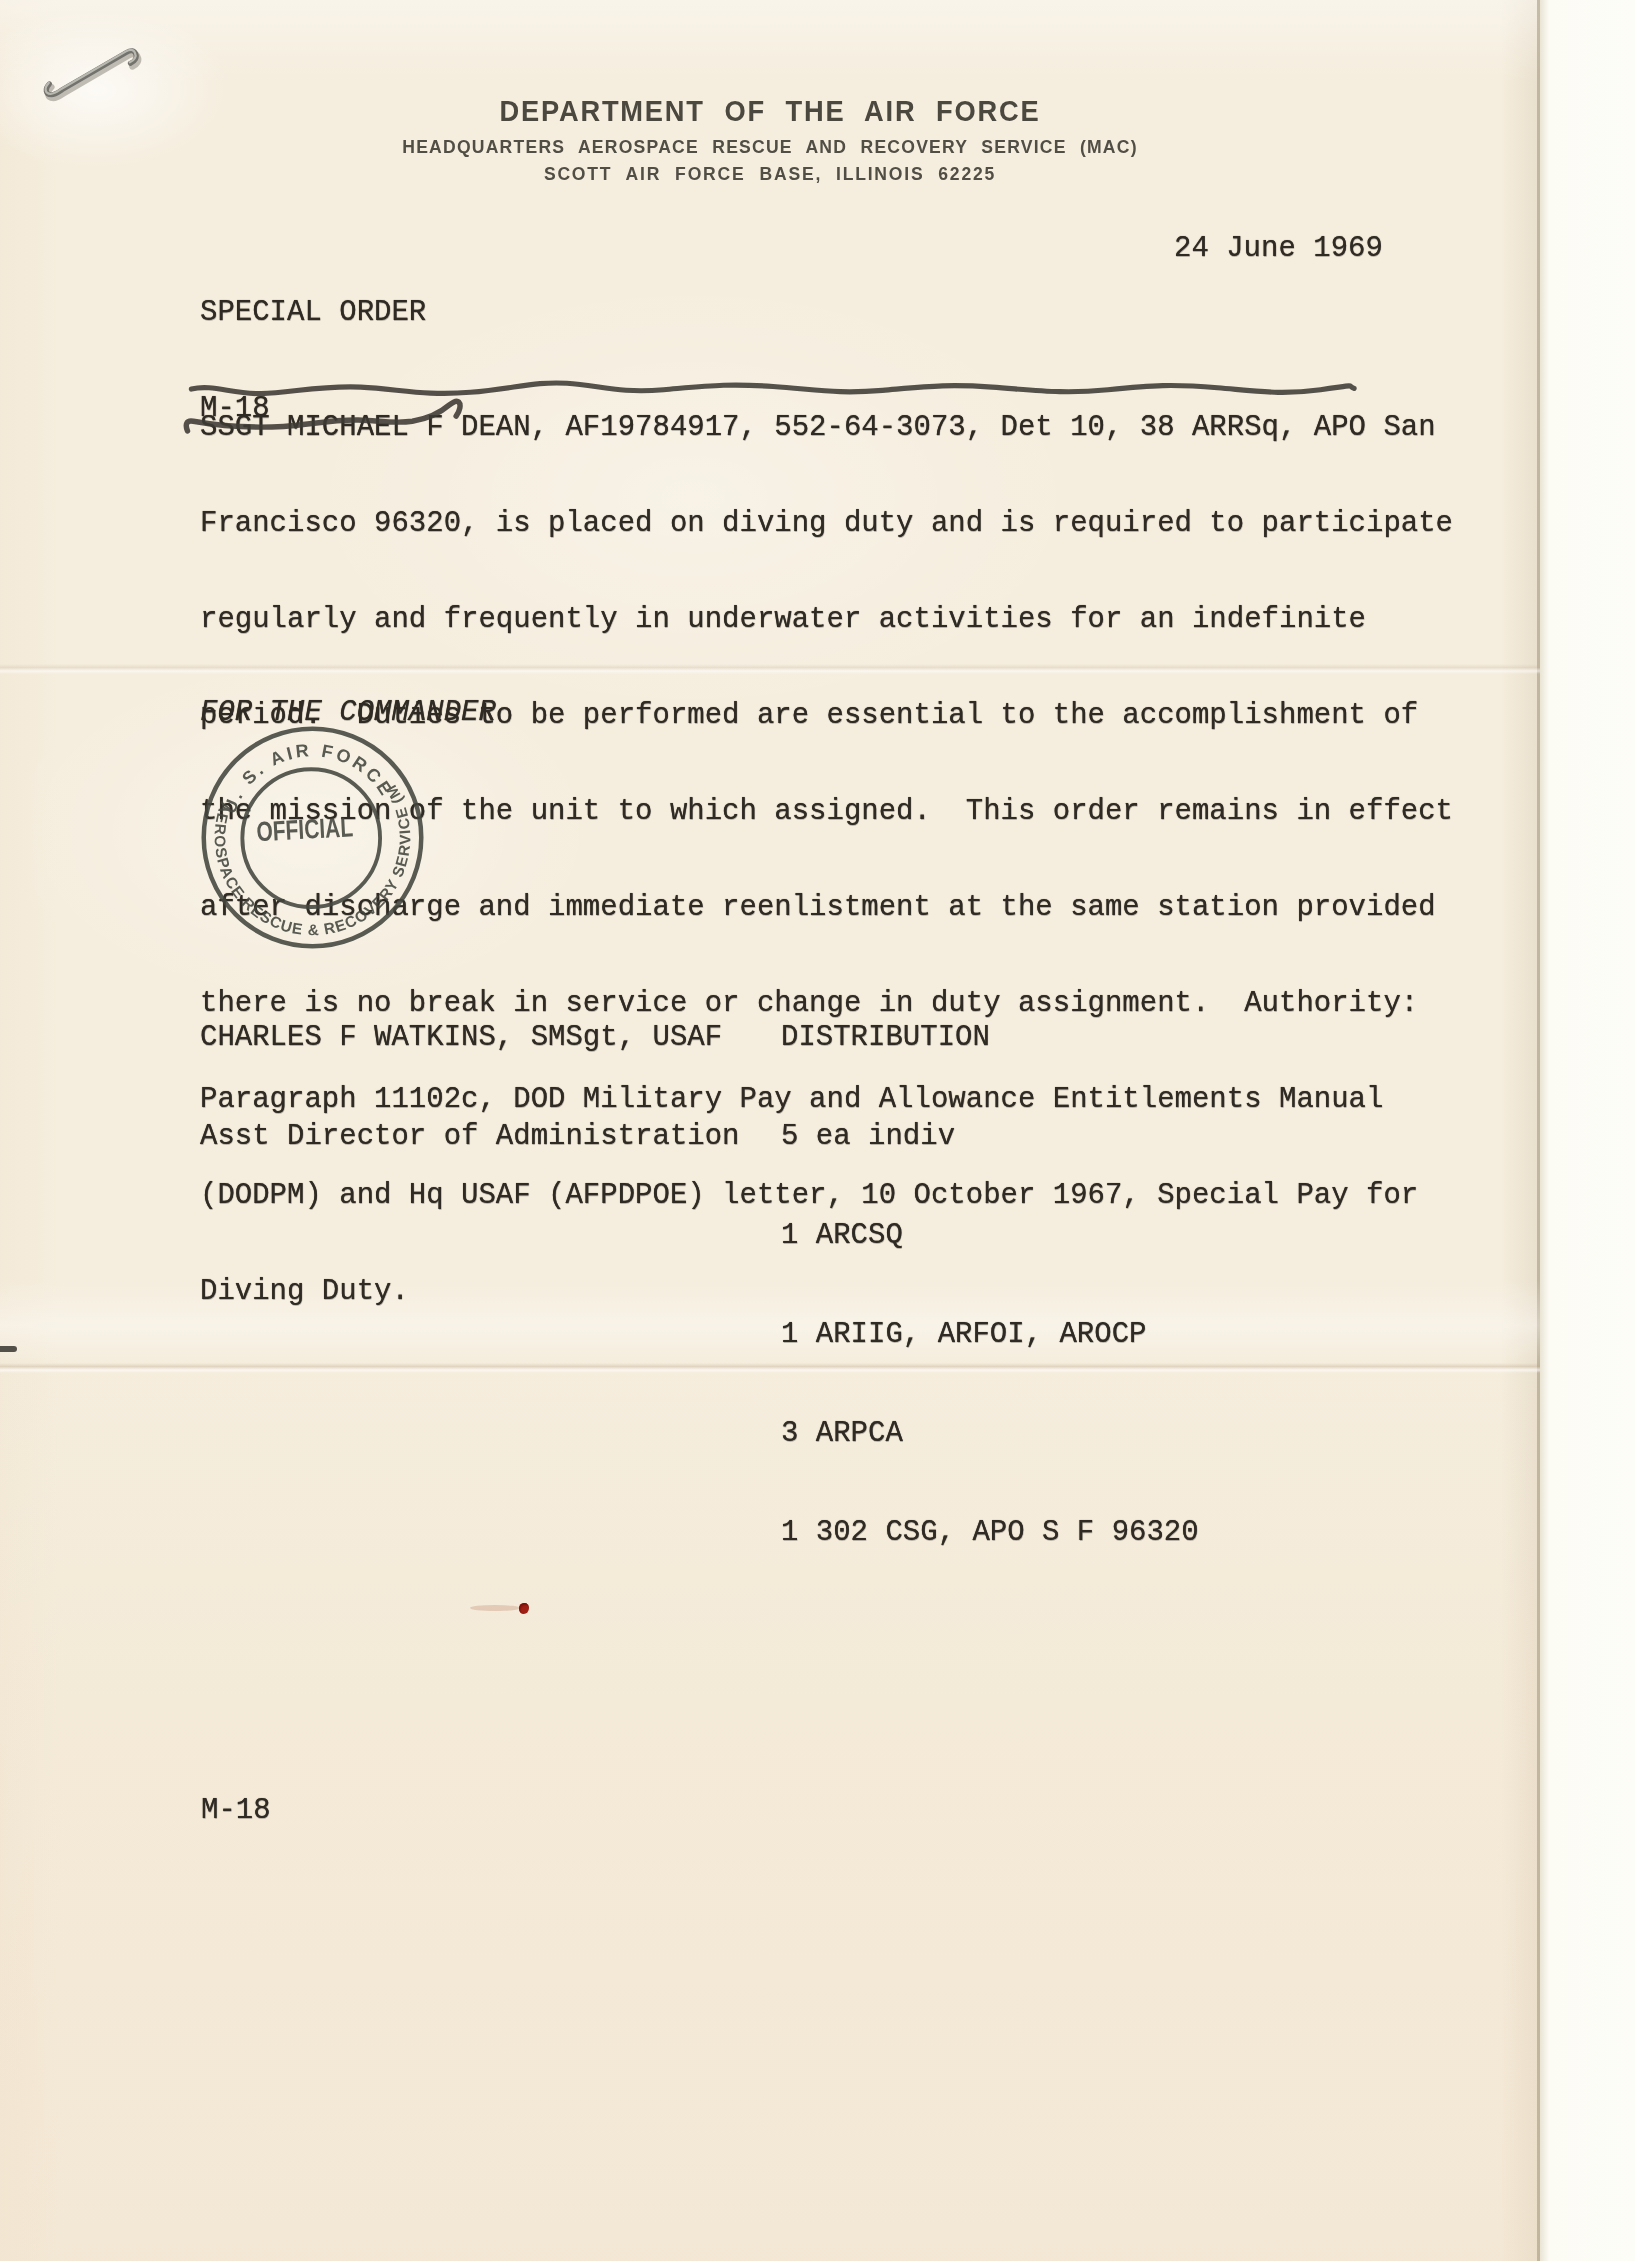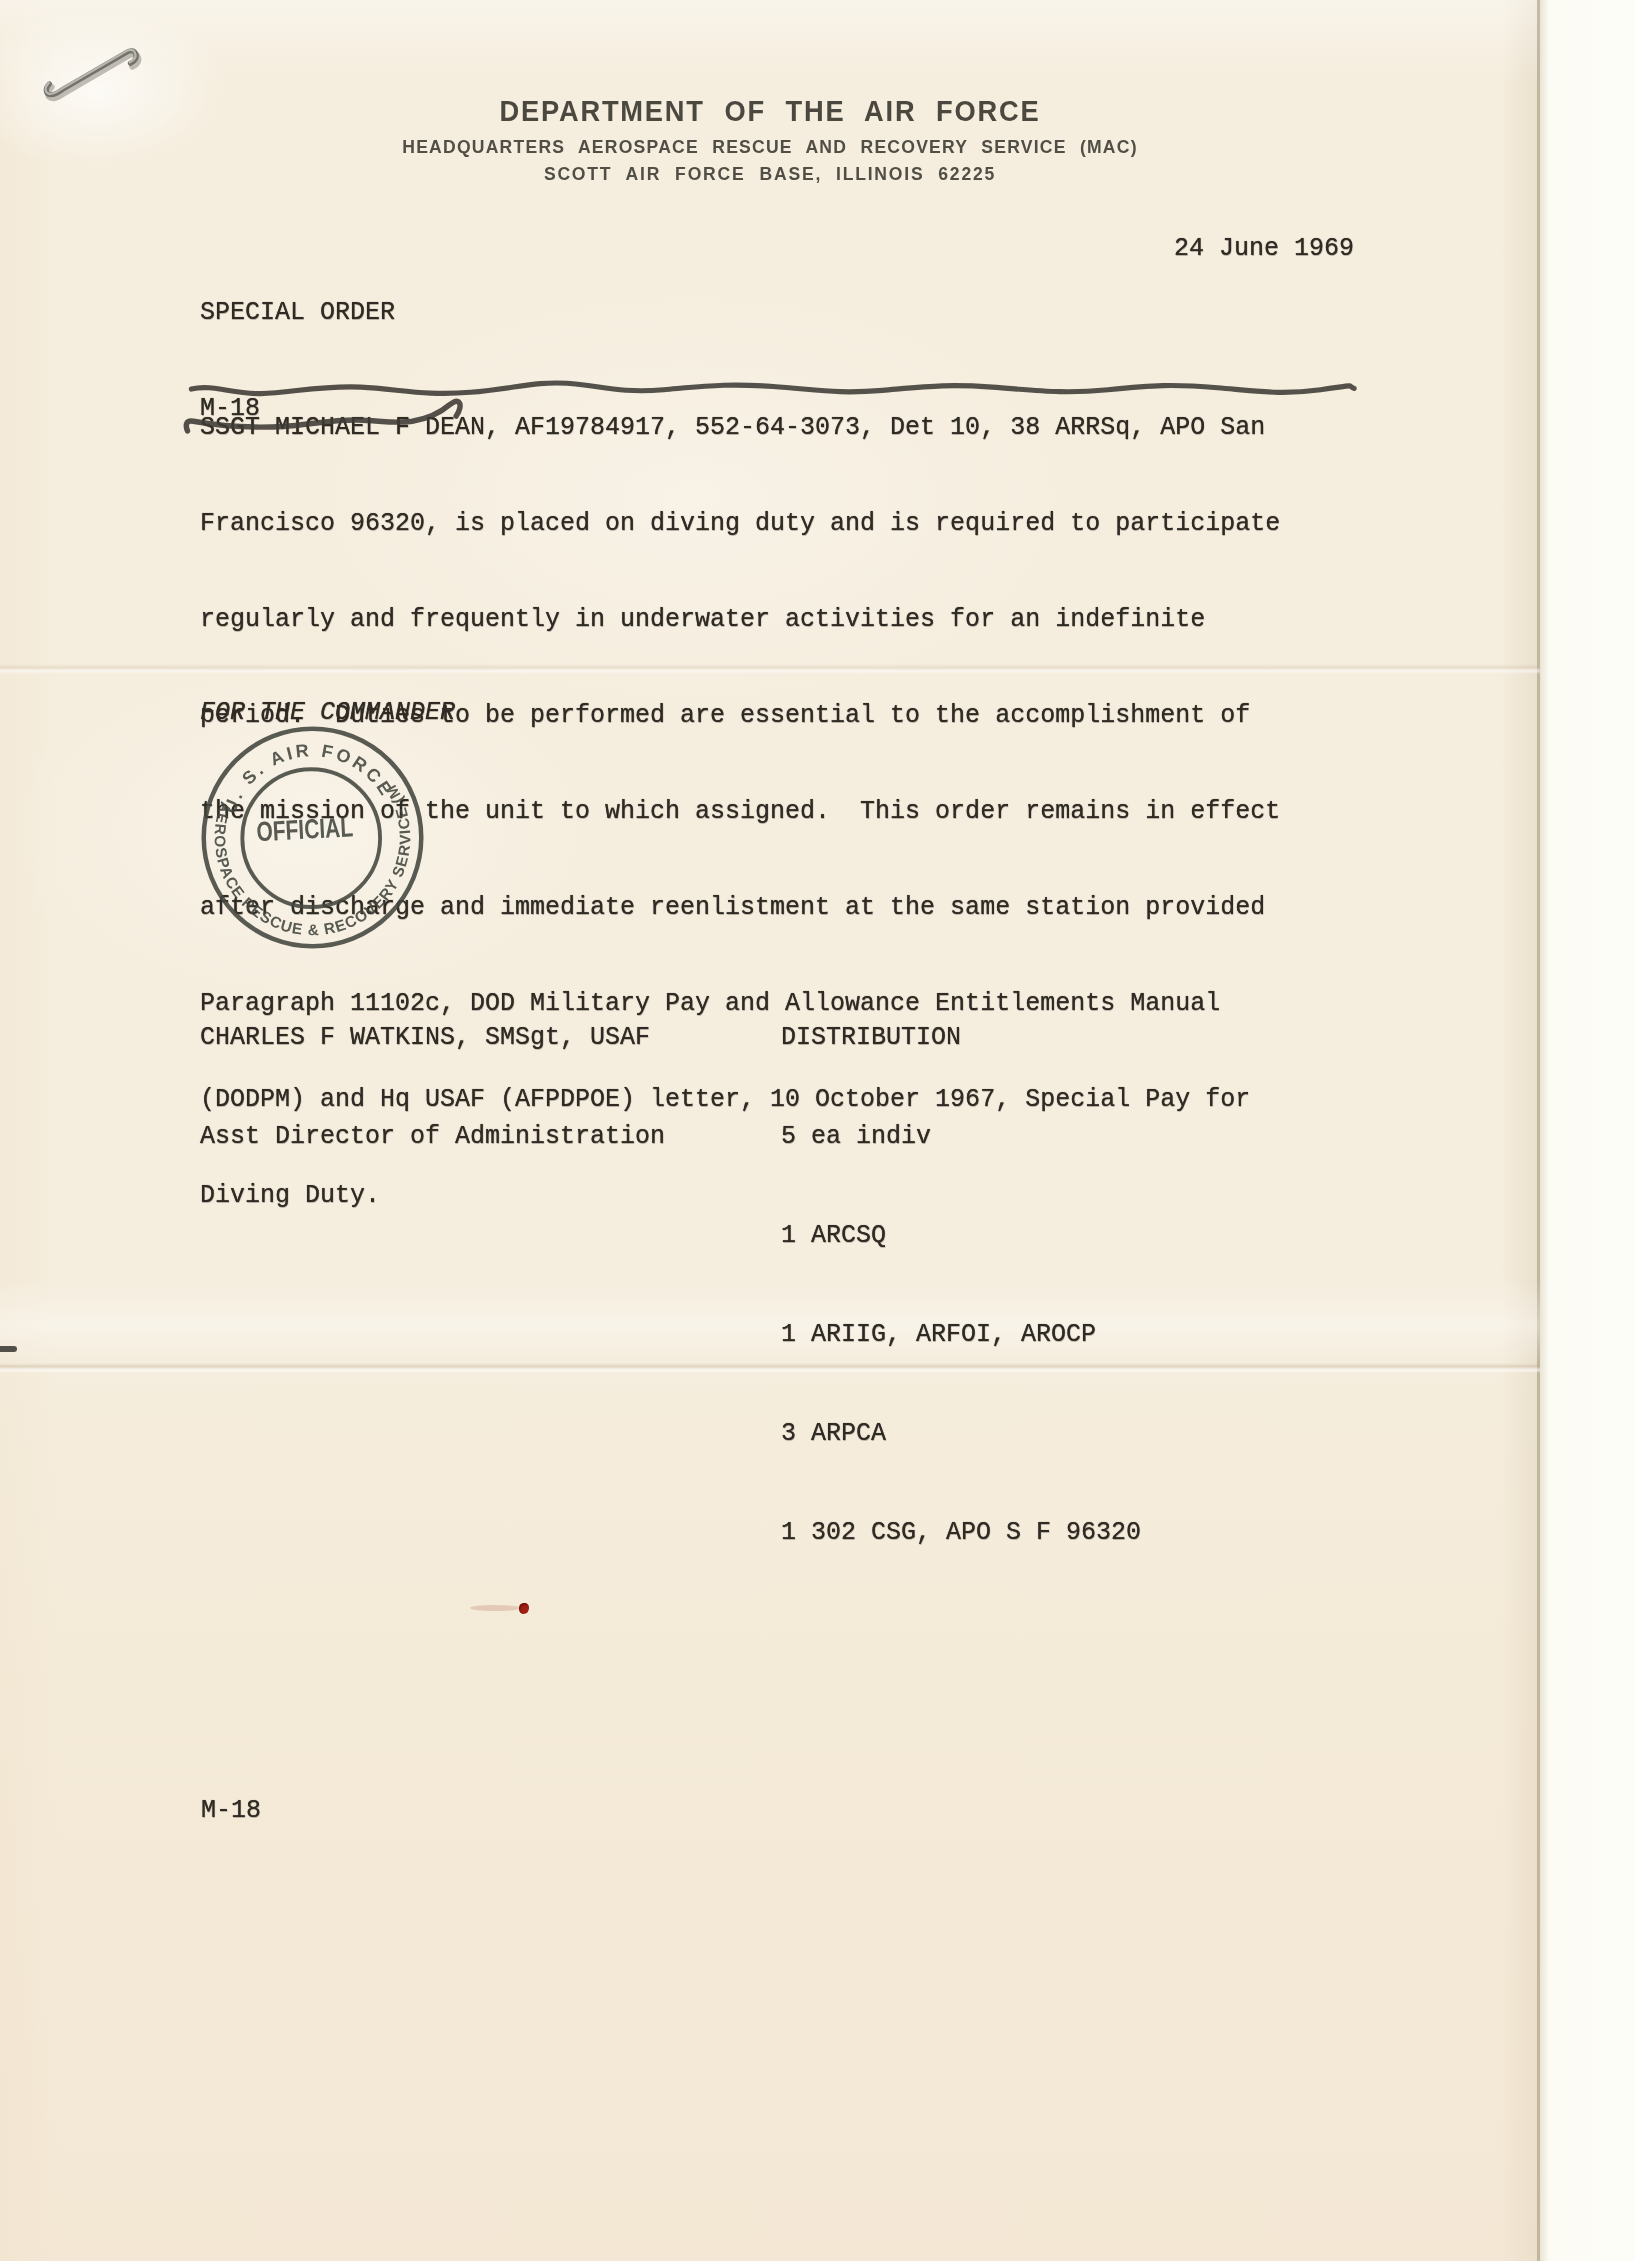--- a/index.html
+++ b/index.html
@@ -43,21 +43,21 @@
     position:absolute;left:0;width:1540px;text-align:center;
     font-family:"Liberation Sans", sans-serif;font-weight:bold;color:#4b4840;
     line-height:1;transform:scaleX(.94);
   }
   #lh1{top:97px;font-size:29px;letter-spacing:1.9px;word-spacing:11px;}
   #lh2{top:138px;font-size:18.7px;letter-spacing:1.3px;word-spacing:7.7px;color:#514e46;}
   #lh3{top:165px;font-size:18.7px;letter-spacing:1.9px;word-spacing:7.7px;color:#514e46;}
   
   .tw{
     position:absolute;font-family:"Liberation Mono","DejaVu Sans Mono",monospace;
-    font-size:25px;color:#2f2b24;white-space:pre;line-height:32px;
+    font-size:29px;color:#2f2b24;white-space:pre;line-height:32px;
     text-shadow:0 0 0.8px rgba(47,43,36,.85), 0.4px 0.5px 0.3px rgba(47,43,36,.25);
   }
   #order-block{left:200px;top:233px;}
   #order-date{left:1174px;top:233px;}
   #body-block{left:200px;top:348px;}
   #commander-line{left:200px;top:697px;font-style:italic;}
   #signature-block{left:200px;top:955px;line-height:33px;}
   #distribution-block{left:781px;top:955px;line-height:33px;}
   #footer-number{left:201px;top:1795px;}
   
@@ -97,20 +97,21 @@
   </div>
   <div id="order-date" class="tw">24 June 1969</div>
 
   <div id="body-block" class="tw">
     <div>SSGT MICHAEL F DEAN, AF19784917, 552-64-3073, Det 10, 38 ARRSq, APO San</div>
     <div>Francisco 96320, is placed on diving duty and is required to participate</div>
     <div>regularly and frequently in underwater activities for an indefinite</div>
     <div>period.  Duties to be performed are essential to the accomplishment of</div>
     <div>the mission of the unit to which assigned.  This order remains in effect</div>
     <div>after discharge and immediate reenlistment at the same station provided</div>
+    <div>there is no break in service or change in duty assignment.  Authority:</div>
     <div>Paragraph 11102c, DOD Military Pay and Allowance Entitlements Manual</div>
     <div>(DODPM) and Hq USAF (AFPDPOE) letter, 10 October 1967, Special Pay for</div>
     <div>Diving Duty.</div>
   </div>
 
   <svg id="annotations" width="1635" height="2261" viewBox="0 0 2538 3510">
     <g fill="none" stroke="#3e3b35" stroke-linecap="round" opacity=".88">
       <path stroke-width="8" d="M 297 604
         C 330 596 360 612 405 611
         S 500 598 560 601

